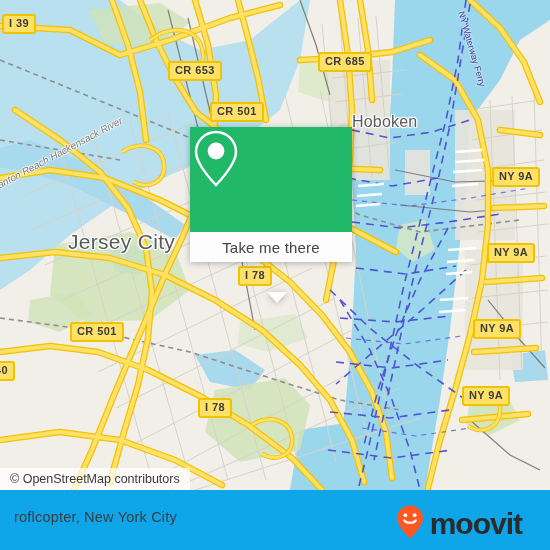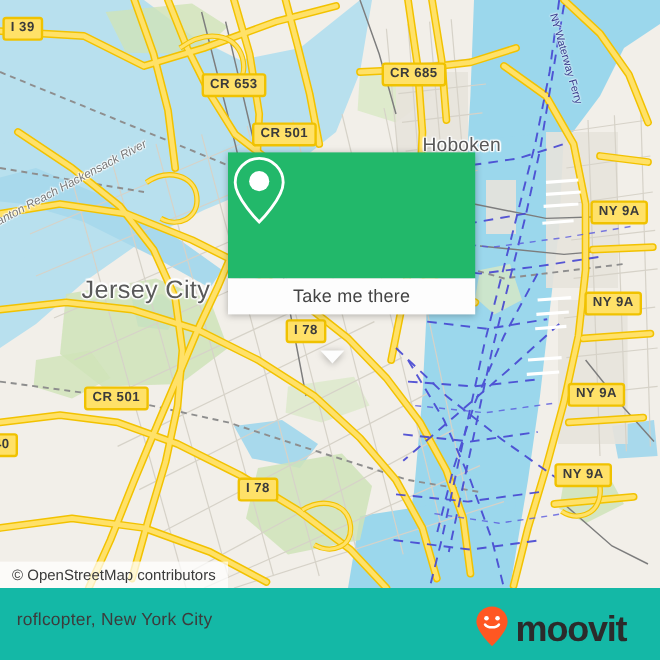--- a/index.html
+++ b/index.html
@@ -44,21 +44,21 @@
     position:absolute;color:#7a7a7a;font-size:10px;font-style:italic;white-space:nowrap;
     text-shadow:1px 0 1px #fff,-1px 0 1px #fff,0 1px 1px #fff,0 -1px 1px #fff;
   }
   .ferry-label{
     position:absolute;color:#3a3a8c;font-size:9px;white-space:nowrap;
     text-shadow:1px 0 1px #cfe9f5,-1px 0 1px #cfe9f5,0 1px 1px #cfe9f5,0 -1px 1px #cfe9f5;
   }
 
   
   #callout{
-    position:absolute;left:190px;top:127px;width:206px;
+    position:absolute;left:190px;top:127px;width:162px;
     filter:drop-shadow(0 1px 3px rgba(0,0,0,.28));
   }
   #callout-green{
     height:105px;background:#22b86a;
     display:flex;align-items:center;justify-content:center;
   }
   #callout-white{
     height:30px;background:#fdfdfd;
     display:flex;align-items:center;justify-content:center;
   }
@@ -73,21 +73,21 @@
   #attribution{
     position:absolute;left:0;top:468px;
     background:rgba(255,255,255,.72);
     padding:4px 10px 5px 10px;
     font-size:12.5px;color:#3a3a3a;
   }
 
   
   #footer{
     position:absolute;left:0;top:490px;width:550px;height:60px;
-    background:#14b8a6;
+    background:#0ea5e9;
   }
   #footer-text{
     position:absolute;left:14px;top:19px;
     font-size:14.5px;color:#3c3c3c;letter-spacing:.2px;
   }
   #brand{position:absolute;right:28px;top:14px;display:flex;align-items:center;}
   #brand-pin{margin-right:5px;}
   #brand-name{font-size:30px;font-weight:bold;color:#2b2b2b;letter-spacing:-1px;line-height:30px;}
 </style>
 </head>

